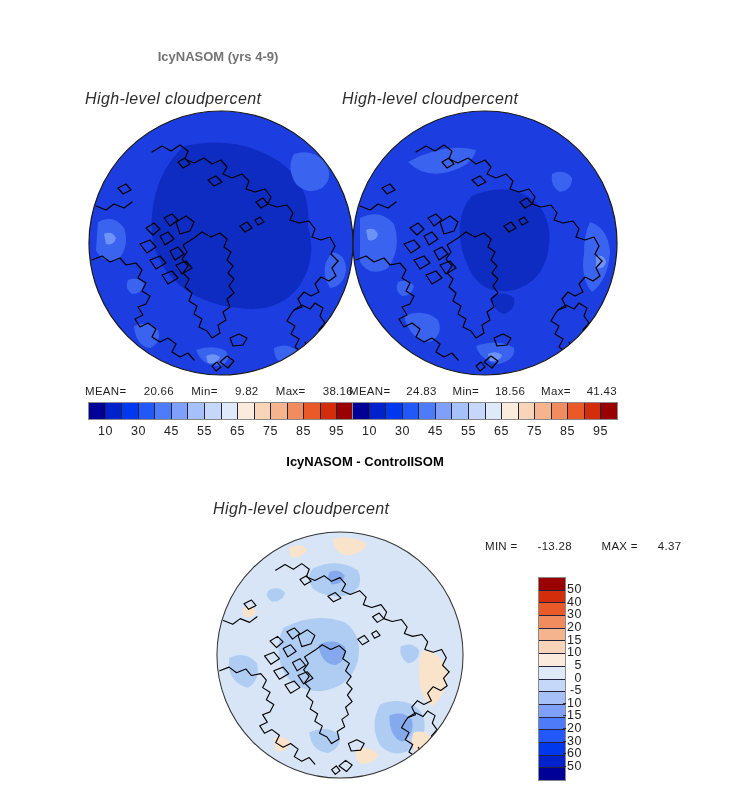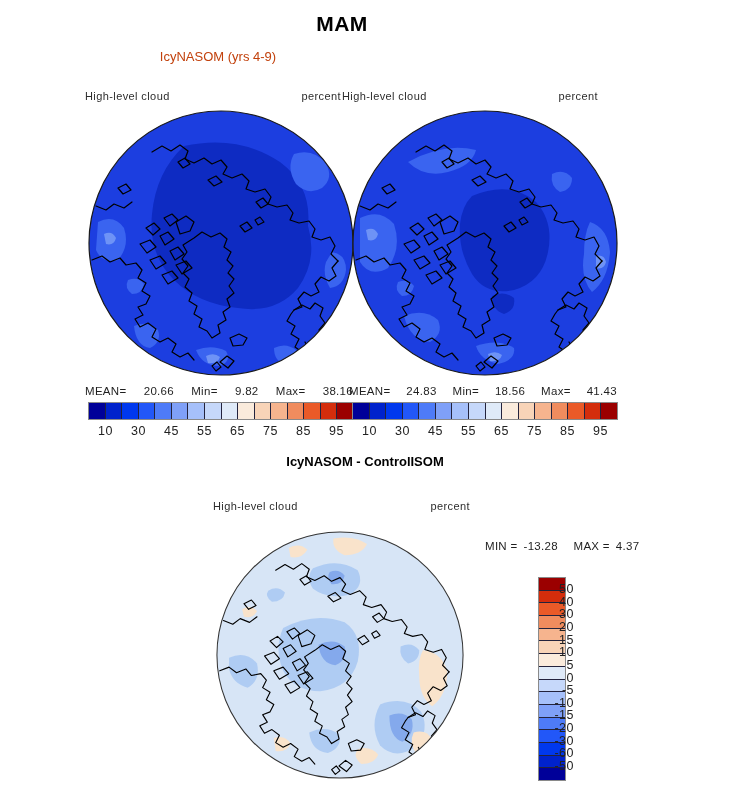--- a/index.html
+++ b/index.html
@@ -1,46 +1,46 @@
 <!DOCTYPE html>
 <html><head>
 <meta charset="utf-8">
 <style>
   html,body{margin:0;padding:0;background:#fff;}
   .canvas{position:relative;width:733px;height:788px;background:#ffffff;overflow:hidden;
           font-family:"Liberation Sans","DejaVu Sans",sans-serif;}
   .abs{position:absolute;}
   .fig-title{top:12px;left:0;width:684px;text-align:center;font-size:21px;font-weight:bold;color:#000;letter-spacing:0.5px;}
-  .sub{font-size:13px;font-weight:normal;text-align:center;color:#c2410c;}
+  .sub{font-size:13px;font-weight:bold;text-align:center;color:#737373;}
   .sub-left{top:49px;left:68px;width:300px;}
   .sub-right{top:49px;left:340px;width:300px;}
-  .fieldrow{display:flex;justify-content:space-between;font-size:11px;color:#2d2d2d;letter-spacing:0.4px;}
+  .fieldrow{display:flex;justify-content:flex-start;font-size:16px;color:#2d2d2d;letter-spacing:0.4px;font-style:italic;}
   .fieldrow-l{top:90px;left:85px;width:256px;}
   .fieldrow-r{top:90px;left:342px;width:256px;}
   .fieldrow-d{top:500px;left:213px;width:257px;}
   .statsrow{display:flex;justify-content:space-between;font-size:11.5px;color:#1f1f1f;letter-spacing:0.3px;}
   .statsrow-l{top:385px;left:85px;width:268px;}
   .statsrow-r{top:385px;left:349px;width:268px;}
   .hbar{display:flex;width:264px;height:16px;border:1px solid #8a8a8a;box-sizing:content-box;}
   .hbar-l{top:402px;left:88px;}
   .hbar-r{top:402px;left:352px;}
   .hcell{flex:1;border-left:1px solid #23233d;}
   .hcell:first-child{border-left:none;}
   .hticks{position:absolute;height:14px;width:264px;font-size:12.5px;color:#222;}
   .hticks-l{top:424px;left:88px;}
   .hticks-r{top:424px;left:352px;}
   .htick{position:absolute;transform:translateX(-50%);letter-spacing:0.5px;}
   .difftitle{top:454px;left:100px;width:530px;text-align:center;font-size:13px;font-weight:bold;color:#000;}
-  .minmaxrow{top:540px;left:485px;display:flex;gap:6px;font-size:11.5px;color:#1f1f1f;letter-spacing:0.3px;}
+  .minmaxrow{top:540px;left:485px;display:flex;gap:20px;font-size:11.5px;color:#1f1f1f;letter-spacing:0.3px;}
   .mm-val{display:inline-block;min-width:44px;}
   .vbar{display:flex;flex-direction:column;width:26px;height:202px;border:1px solid #8a8a8a;top:577px;left:538px;}
   .vcell{flex:1;border-top:1px solid #23233d;}
   .vcell:first-child{border-top:none;}
   .vticks{top:577px;left:560px;width:30px;height:202px;font-size:12.5px;color:#222;}
-  .vtick{position:absolute;right:16px;line-height:13px;letter-spacing:0.5px;text-align:right;}
+  .vtick{position:absolute;right:8px;line-height:13px;letter-spacing:0.5px;text-align:right;}
   #map-left{left:88px;top:110px;}
   #map-right{left:352px;top:110px;}
   #map-diff{left:216px;top:531px;}
 </style>
 </head>
 <body>
 
 <div class="canvas">
 
   <svg width="0" height="0" style="position:absolute">
@@ -71,21 +71,20 @@
         <path d="M 168 92 L 175 88 L 180 94 L 173 98 Z"></path>
         <path d="M 152 116 L 159 112 L 164 118 L 157 122 Z"></path>
         <path d="M 167 110 L 172 107 L 176 112 L 170 115 Z"></path>
         <path d="M 142 228 L 151 224 L 159 228 L 155 235 L 145 236 Z"></path>
         <path d="M 132 252 L 139 246 L 146 251 L 140 258 Z"></path>
         <path d="M 124 256 L 129 252 L 133 257 L 128 261 Z"></path>
       </g>
     </defs>
   </svg>
 
-  <div class="abs fig-title">MAM</div>
   <div class="abs sub sub-left">IcyNASOM (yrs 4-9)</div>
 
   <div class="abs fieldrow fieldrow-l">
     <span>High-level cloud</span>
     <span>percent</span>
   </div>
   <div class="abs fieldrow fieldrow-r">
     <span>High-level cloud</span>
     <span>percent</span>
   </div>

